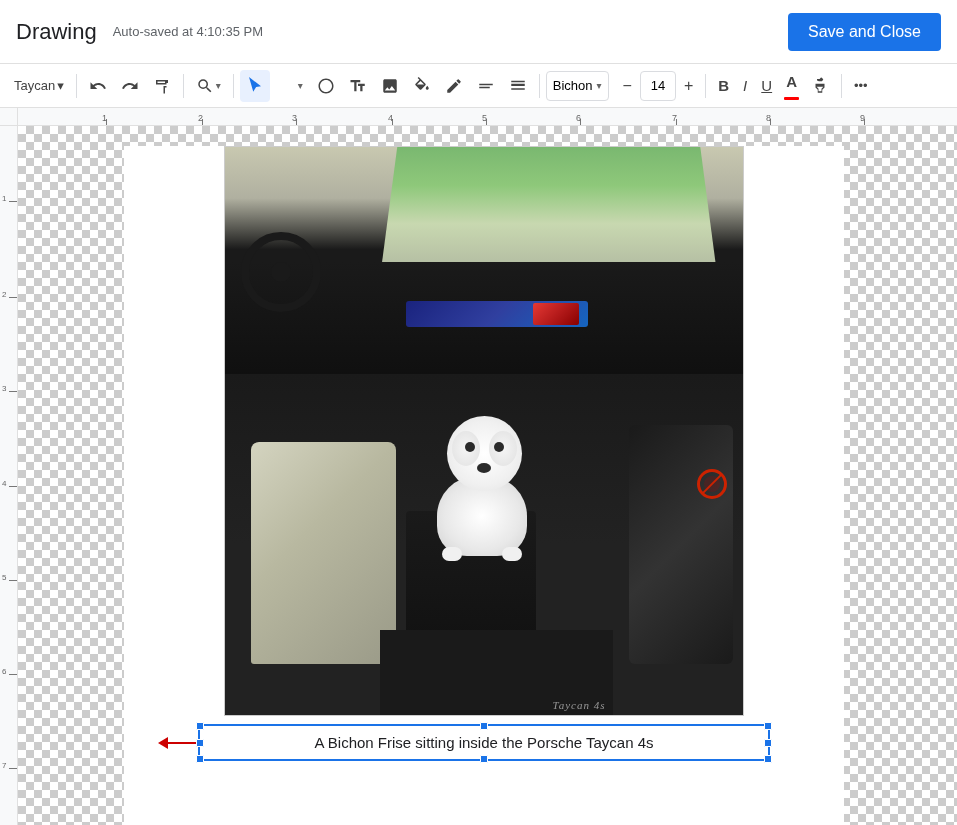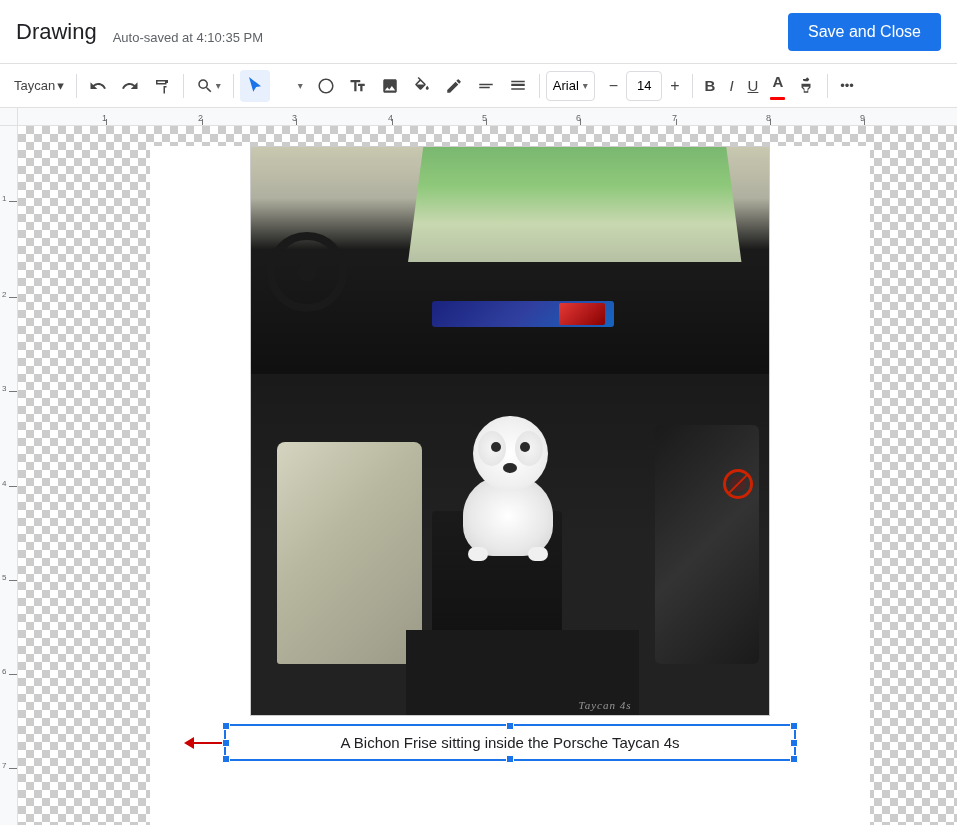--- a/index.html
+++ b/index.html
@@ -8,21 +8,21 @@
     
     #header {
       display: flex;
       align-items: center;
       justify-content: space-between;
       padding: 0 16px;
       height: 64px;
       background: #fff;
       border-bottom: 1px solid #e0e0e0;
     }
-    #header-left { display: flex; align-items: flex-end; gap: 16px; }
+    #header-left { display: flex; align-items: center; gap: 16px; }
     #app-title { font-size: 22px; font-weight: 400; color: #202124; }
     #autosave-text { font-size: 13px; color: #5f6368; }
     #save-close-btn {
       background: #1a73e8;
       color: #fff;
       border: none;
       border-radius: 4px;
       padding: 10px 20px;
       font-size: 16px;
       font-weight: 500;
@@ -152,21 +152,21 @@
       background-position: 0 0, 0 8px, 8px -8px, -8px 0px;
       background-color: #fff;
       position: relative;
       overflow: hidden;
     }
 
     
     #white-area {
       position: absolute;
       top: 20px;
-      left: 132px;
+      left: 106px;
       width: 720px;
       height: 680px;
       background: #fff;
       display: flex;
       flex-direction: column;
       align-items: center;
       padding: 0;
     }
 
     
@@ -625,21 +625,21 @@
 
   <button class="toolbar-btn">
     <svg width="18" height="18" viewBox="0 0 24 24">
         <path d="M3 17h18v-2H3v2zm0-5h18v-3H3v3zm0-7v2h18V5H3z" fill="currentColor"></path>
       </svg>
   </button>
 
   <div class="toolbar-divider"></div>
 
   <div class="font-selector">
-    <span>Arial</span>
+    <span>Bichon</span>
     <span class="chevron-small">▾</span>
   </div>
 
   <div class="toolbar-sep"></div>
 
   <button class="toolbar-btn" style="font-size:16px; font-weight:300;">−</button>
 
   <input class="font-size-input" value="14" type="text" style="">
 
   <button class="toolbar-btn" style="font-size:16px; font-weight:300;">+</button>

